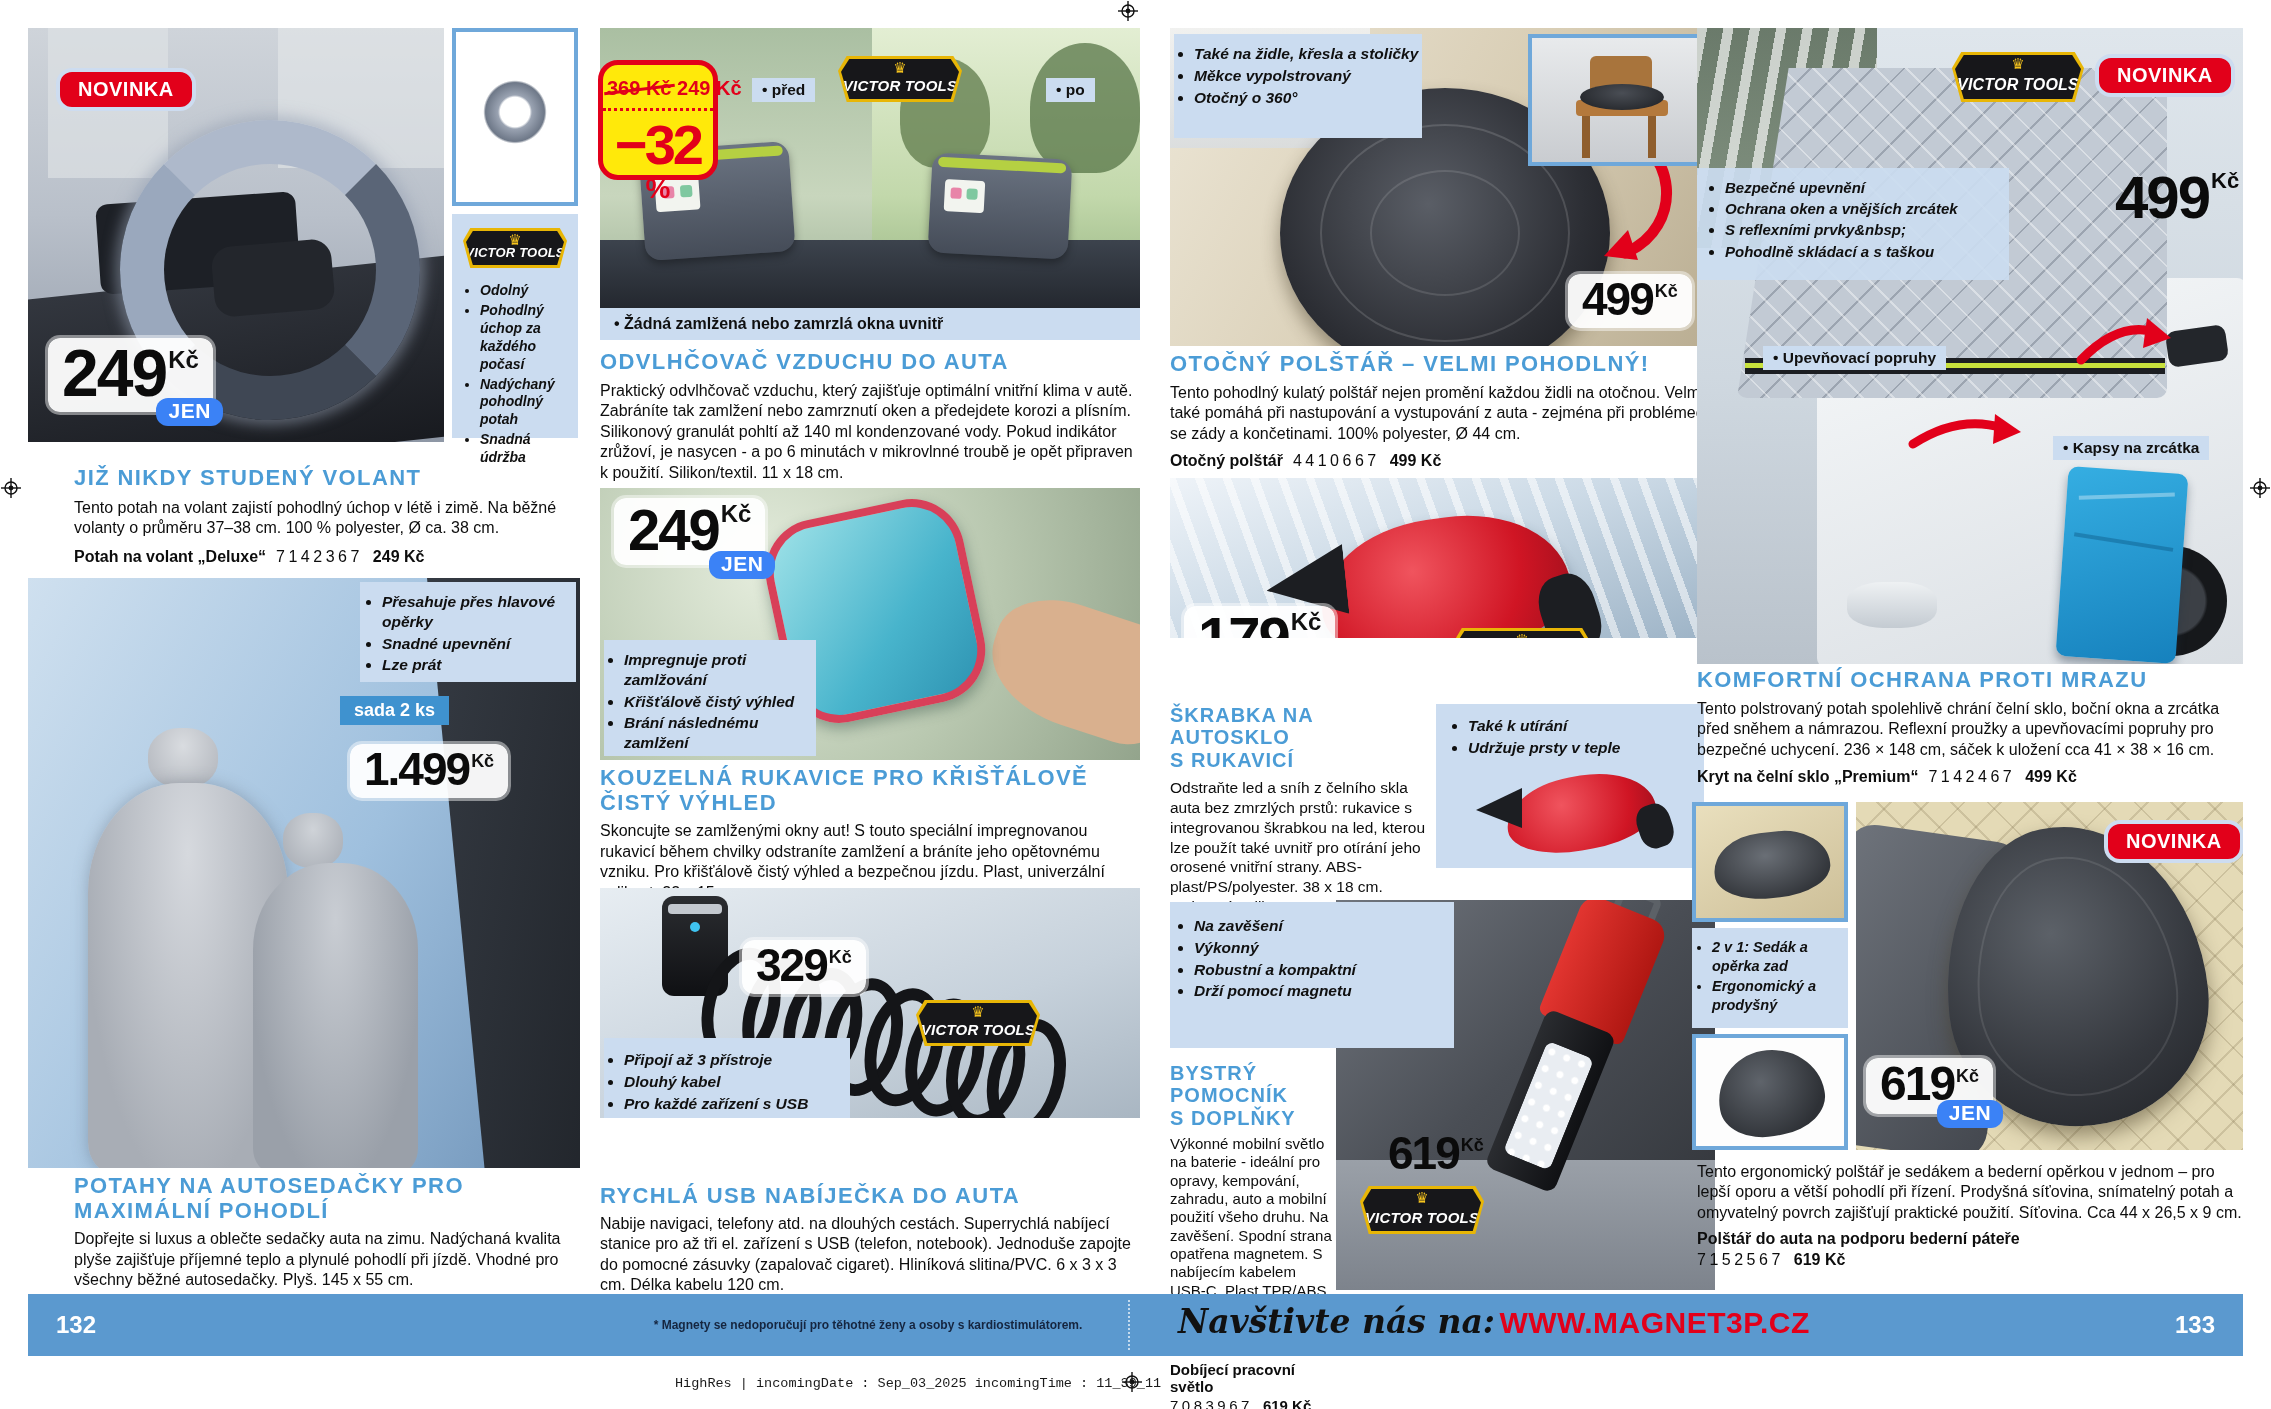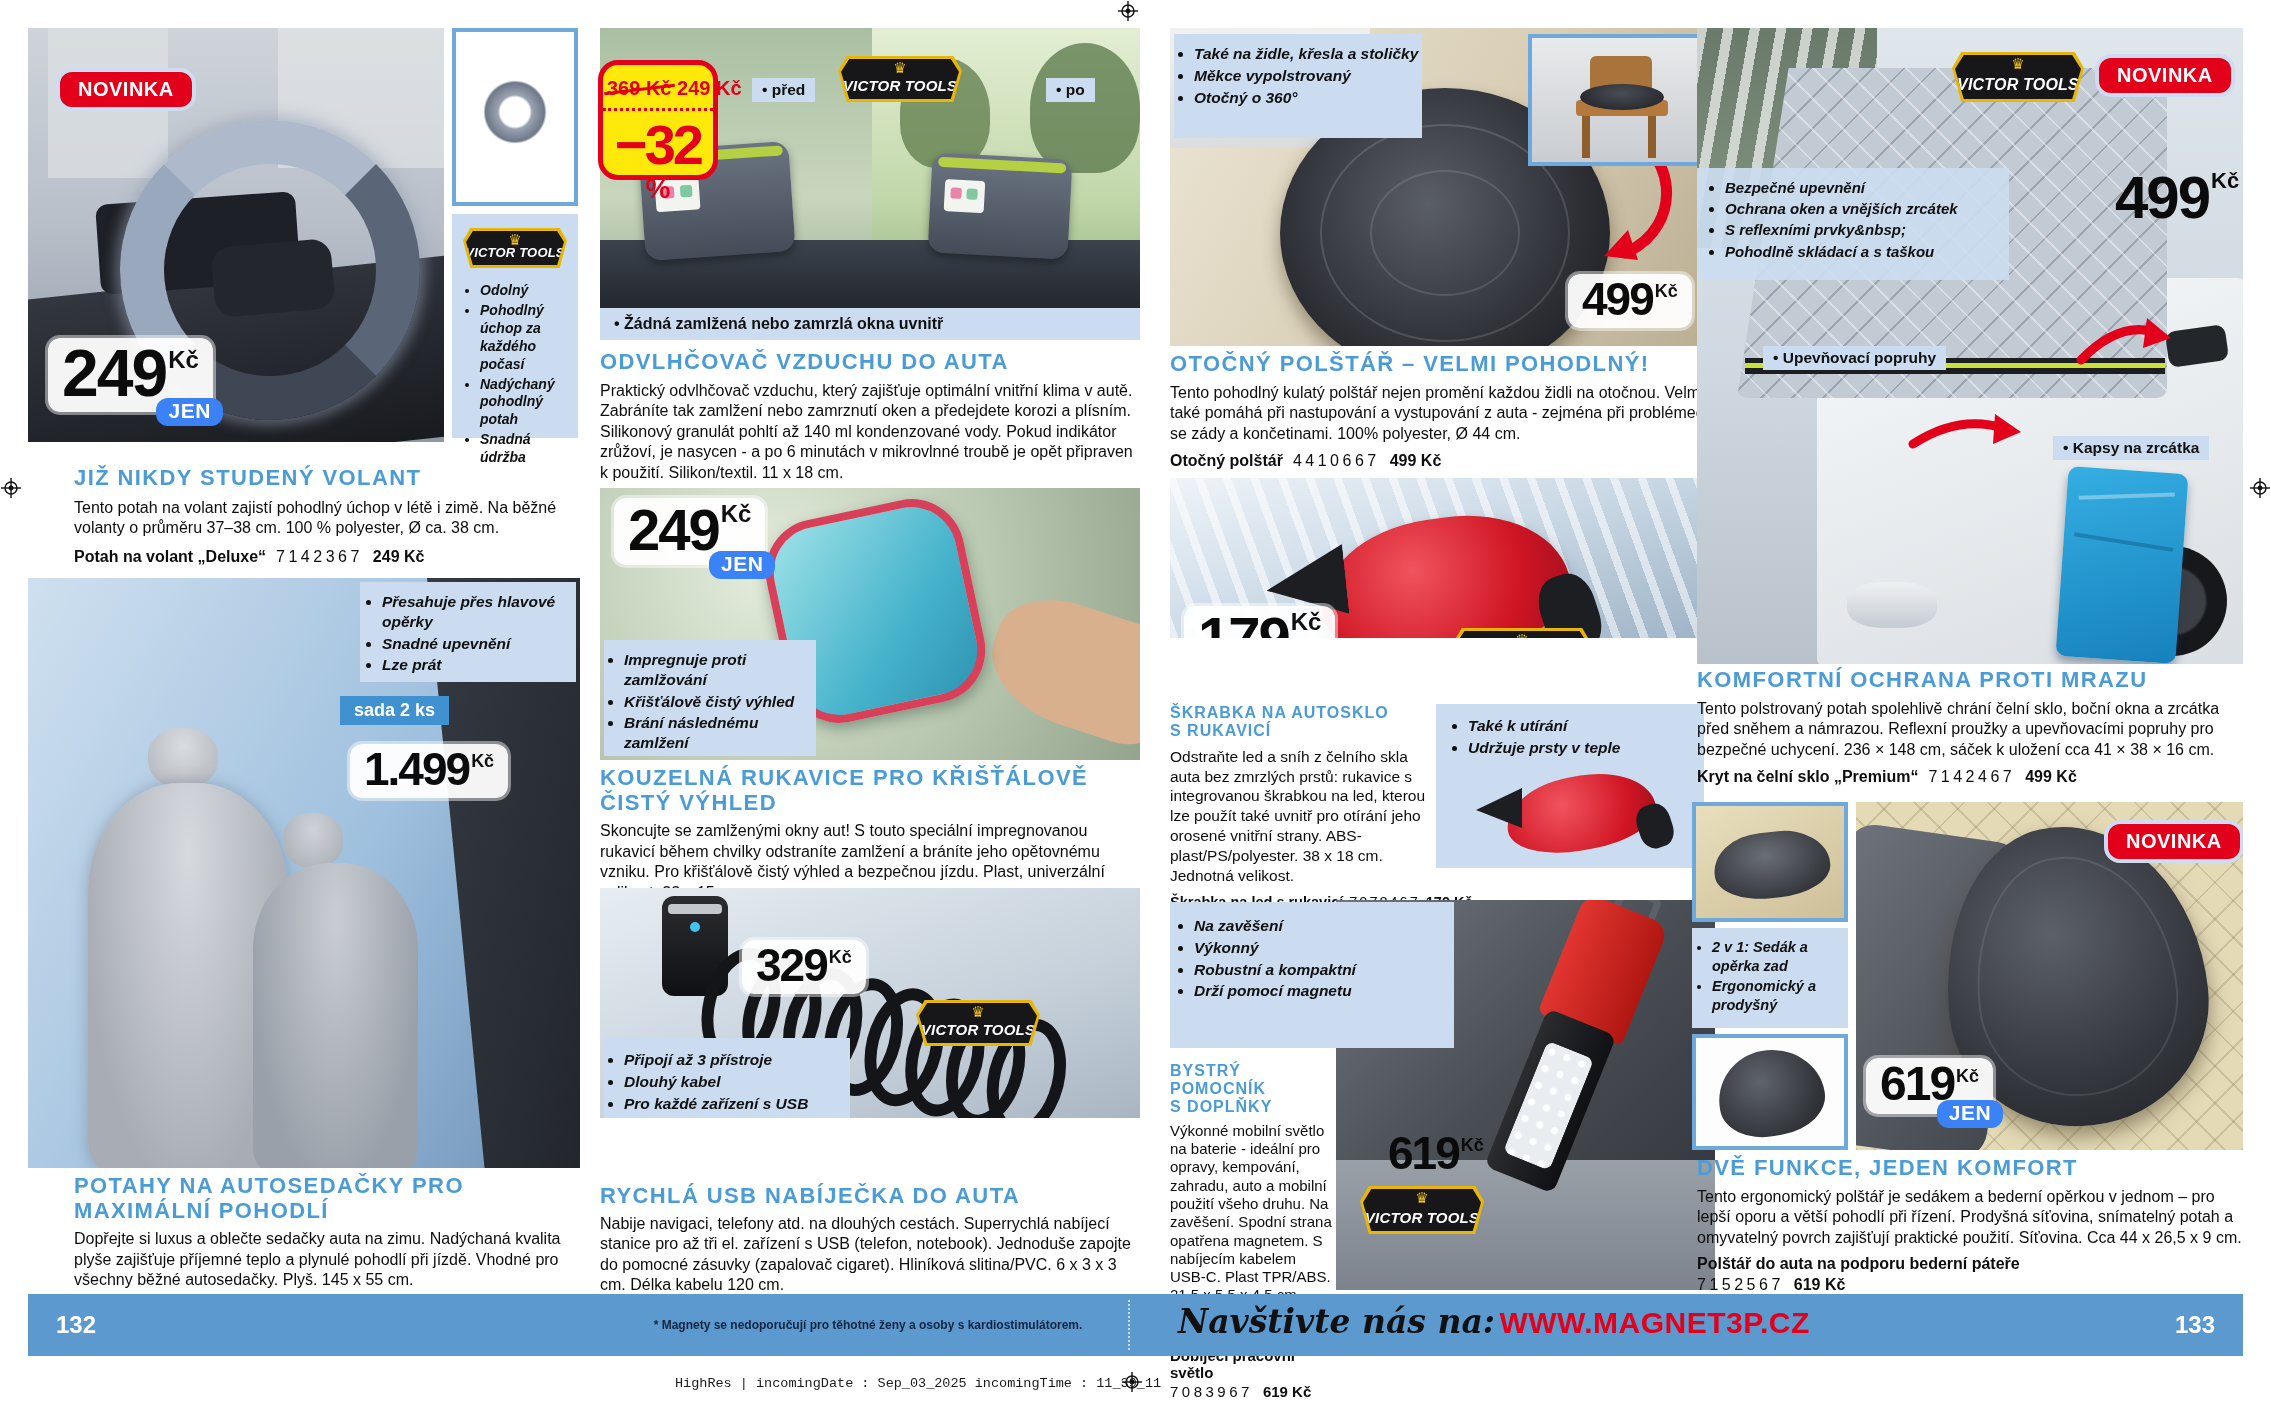--- a/index.html
+++ b/index.html
@@ -4,21 +4,21 @@
 <style>
   html,body{margin:0;padding:0;background:#fff;}
   body{width:2271px;height:1409px;position:relative;font-family:"Liberation Sans",sans-serif;color:#101010;overflow:hidden;}
   .abs{position:absolute;}
   .photo{position:absolute;overflow:hidden;}
   .panel{background:#cbdcf0;}
   .bul{font-size:15.5px;font-weight:bold;line-height:1.28;color:#101010;font-style:italic;}
   .bul ul{margin:0;padding:0 0 0 20px;}
   .bul li{margin:2px 0;}
   .h1{color:#4b9cd6;font-weight:bold;font-size:22px;letter-spacing:1.4px;line-height:1.12;}
-  .h1.sm{font-size:16px;letter-spacing:1px;}
+  .h1.sm{font-size:20px;letter-spacing:1px;}
   .para{font-size:16px;line-height:1.28;color:#0d0d0d;}
   .sku{font-size:16px;font-weight:bold;color:#0d0d0d;}
   .code{font-weight:400;letter-spacing:3.5px;margin:0 10px;}
   .bubble{background:rgba(255,255,255,.95);border-radius:12px;padding:2px 14px 6px;display:inline-block;position:absolute;box-shadow:0 0 0 3px rgba(255,255,255,.45);}
   .pnum{font-weight:bold;letter-spacing:-2px;color:#0b0b0b;line-height:1;}
   .kc{font-size:24px;font-weight:bold;vertical-align:28px;margin-left:2px;letter-spacing:0;}
   .kc.s{font-size:18px;vertical-align:18px;}
   .jen{position:absolute;right:-10px;bottom:-14px;background:#3b82f6;color:#fff;font-weight:bold;font-size:21px;padding:1px 12px 3px;border-radius:12px;letter-spacing:.5px;}
   .novinka{background:#e2001a;color:#fff;font-weight:bold;font-size:20px;padding:6px 18px;border-radius:16px;border:4px solid #cddcf0;letter-spacing:.5px;}
   .lbl{background:#cbdcf0;font-weight:bold;font-size:15.5px;padding:3px 10px;}
@@ -422,21 +422,20 @@
   <div class="abs" style="left:90px;top:24px;width:260px;height:300px;background:radial-gradient(circle at 42% 35%,#5c6168 0%,#34373d 60%,#212327 100%);border-radius:46% 54% 50% 50%/60% 60% 42% 42%;transform:rotate(-6deg);box-shadow:0 10px 20px rgba(70,60,35,.5)">
     <div class="abs" style="left:30px;top:30px;right:30px;bottom:30px;border:2px solid rgba(255,255,255,.1);border-radius:46% 54% 50% 50%/60% 60% 42% 42%"></div>
   </div>
   <div class="abs novinka" style="left:248px;top:18px">NOVINKA</div>
   <div class="bubble" style="left:10px;top:256px">
     <span class="pnum" style="font-size:48px">619</span><span class="kc s">Kč</span>
     <span class="jen">JEN</span>
   </div>
 </div>
 <div class="abs" style="left:1697px;top:1156px;width:548px">
-  <div class="h1">DVĚ FUNKCE, JEDEN KOMFORT</div>
   <div class="para" style="margin-top:6px">Tento ergonomický polštář je sedákem a bederní opěrkou v jednom – pro lepší oporu a větší pohodlí při řízení. Prodyšná síťovina, snímatelný potah a omyvatelný povrch zajišťují praktické použití. Síťovina. Cca 44 x 26,5 x 9 cm.</div>
   <div class="sku" style="margin-top:7px">
     <div>Polštář do auta na podporu bederní páteře</div>
     <div style="margin-top:3px"><span class="code" style="margin-left:0">7152567</span><span>619 Kč</span></div>
   </div>
 </div>
 
 <div class="abs bar" style="left:28px;top:1294px;width:2215px;height:62px">
   <div class="abs pgnum" style="left:28px;top:17px">132</div>
   <div class="abs foot" style="left:560px;top:24px;width:560px;text-align:center">* Magnety se nedoporučují pro těhotné ženy a osoby s kardiostimulátorem.</div>

